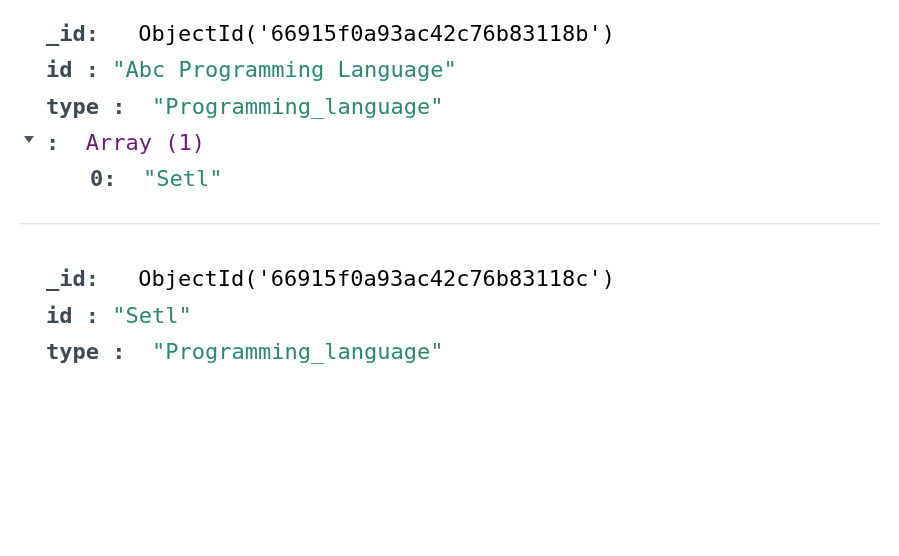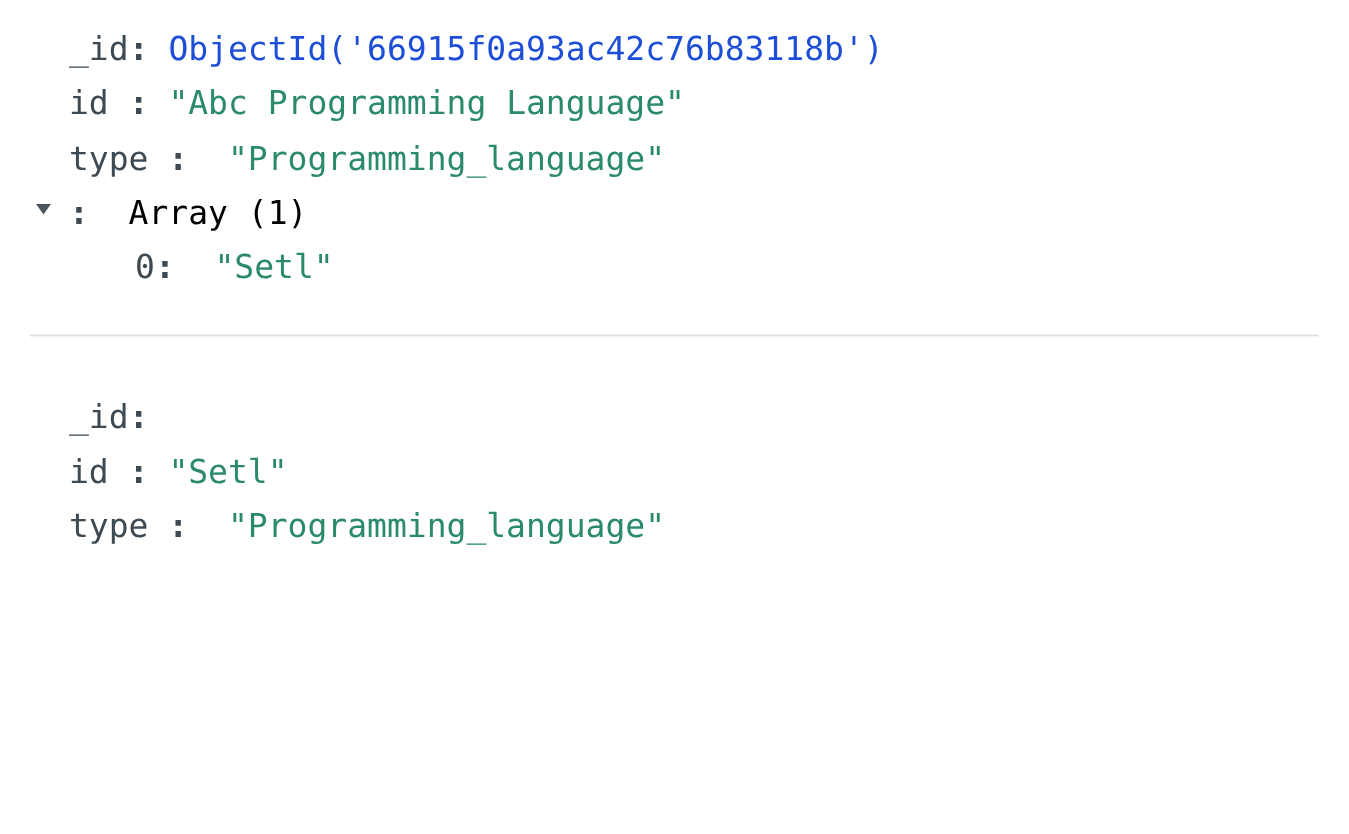--- a/index.html
+++ b/index.html
@@ -38,32 +38,32 @@
     top: 5px;
     width: 18px;
     height: 18px;
     display: flex;
     align-items: center;
     justify-content: center;
     cursor: pointer;
   }
   .caret svg { display: block; }
   .key {
-    font-weight: 400;
+    font-weight: 700;
     color: #3d4a53;
     white-space: pre;
   }
   .colon {
     font-weight: 700;
     color: #3d4a53;
     white-space: pre;
   }
-  .val-objectid { color: #1d4ed8; white-space: pre; }
+  .val-objectid { color: #000000; white-space: pre; margin-left: 26px; }
   .val-string   { color: #2b8a6e; white-space: pre; }
-  .val-plain    { color: #000000; white-space: pre; }
+  .val-plain    { color: #701a75; white-space: pre; }
 </style>
 </head>
 <body>
 
 <div class="doc">
 
   <div class="row">
     <span class="key">_id</span>
     <span class="colon">: </span>
     <span class="val-objectid">ObjectId('66915f0a93ac42c76b83118b')</span>
@@ -99,20 +99,21 @@
 
 </div>
 
 <hr class="divider">
 
 <div class="doc">
 
   <div class="row">
     <span class="key">_id</span>
     <span class="colon">: </span>
+    <span class="val-objectid">ObjectId('66915f0a93ac42c76b83118c')</span>
   </div>
 
   <div class="row">
     <span class="key">id </span>
     <span class="colon">: </span>
     <span class="val-string">"Setl"</span>
   </div>
 
   <div class="row">
     <span class="key">type </span>

